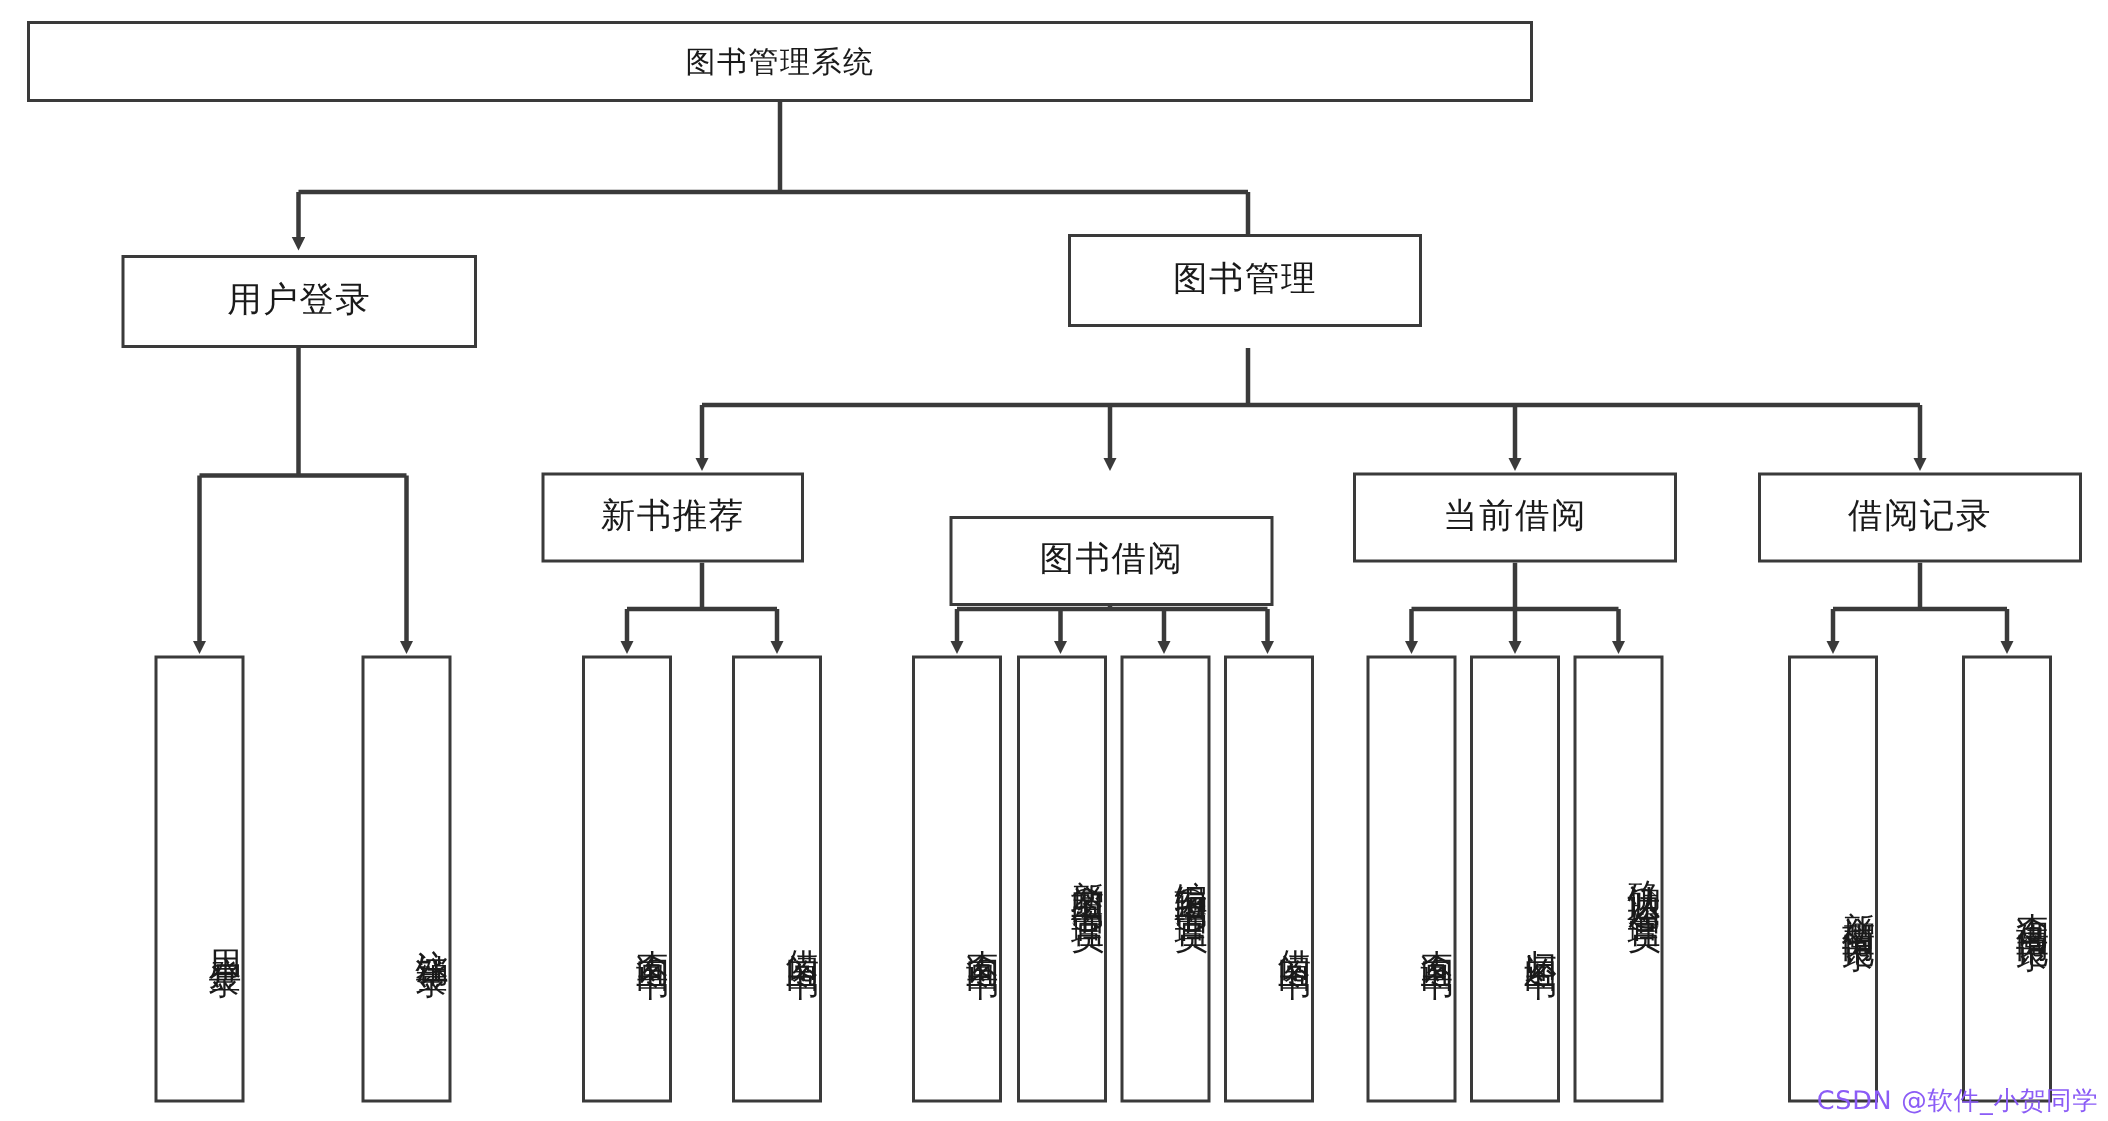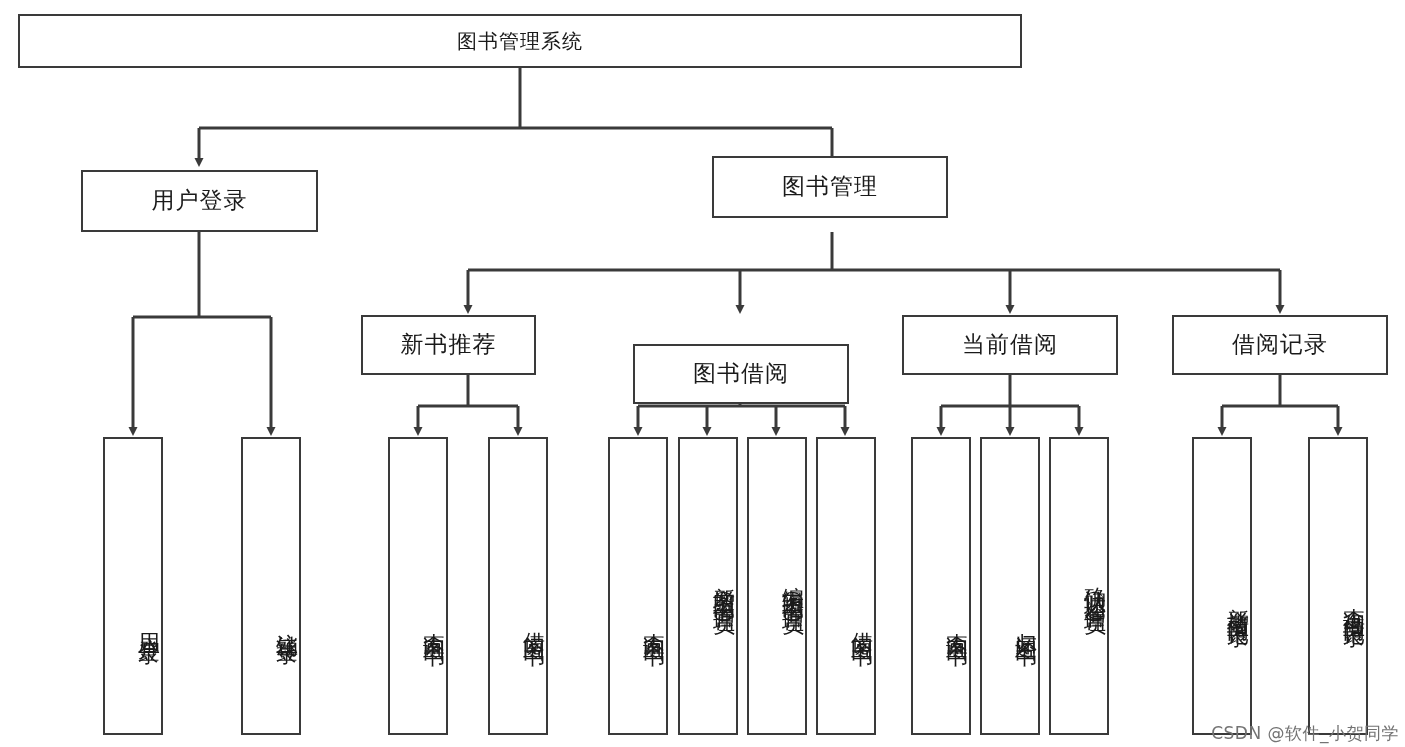--- a/index.html
+++ b/index.html
@@ -60,21 +60,21 @@
   }
   .node.vert .vtext {
     display: block;
     white-space: nowrap;
   }
   .watermark {
     position: absolute;
     right: 6px;
     bottom: 2px;
     font-size: 17px;
-    color: #737373;
+    color: #8b5cf6;
     white-space: nowrap;
     letter-spacing: 0.5px;
   }
 </style>
 </head>
 <body>
 
 <div id="canvas">
 
   <svg class="lines" viewBox="0 0 1405 747" xmlns="http://www.w3.org/2000/svg">

